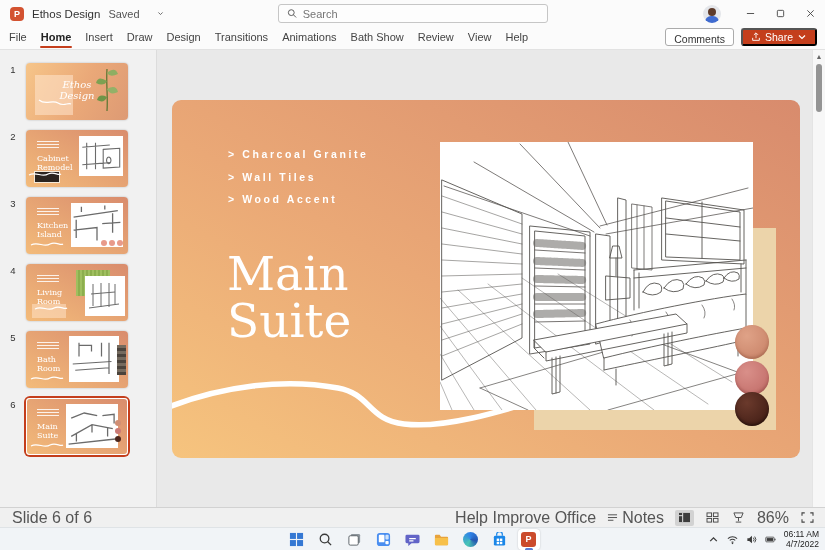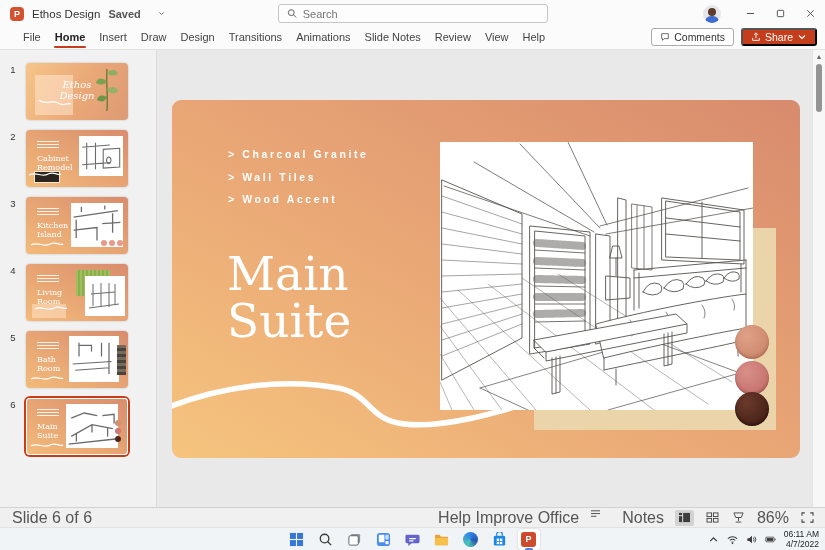--- a/index.html
+++ b/index.html
@@ -6,42 +6,42 @@
   html,body { width:825px; height:550px; overflow:hidden;
     font-family:"Liberation Sans", sans-serif; background:#e9e9e9; }
   .app { width:825px; height:550px; display:flex; flex-direction:column; position:relative; }
 
   
   .titlebar { height:27px; background:#fbfbfb; display:flex; align-items:center; position:relative; flex:0 0 auto; }
   .tb-left { display:flex; align-items:center; gap:8px; padding-left:10px; }
   .ppt-logo { width:14px; height:14px; border-radius:4px; background:#d35230; color:#fff; font-size:9px; font-weight:bold;
     display:flex; align-items:center; justify-content:center; }
   .doc-title { font-size:11.5px; color:#333; }
-  .saved { font-size:11px; color:#555; display:flex; align-items:center; gap:17px; cursor:default;font-weight:bold; }
+  .saved { font-size:11px; color:#555; display:flex; align-items:center; gap:17px; cursor:default; }
   .chev { width:7px; height:7px; }
   .searchbox { position:absolute; left:50%; top:4px; transform:translateX(-50%); width:270px; height:19px;
     background:#fdfdfd; border:1px solid #c6c6c6; border-radius:3px; display:flex; align-items:center; gap:6px; padding:0 8px; }
   .searchbox input { border:none; outline:none; background:transparent; font-size:11px; color:#444; width:100%;
     font-family:"Liberation Sans", sans-serif; }
   .tb-right { position:absolute; right:0; top:0; height:27px; display:flex; align-items:center; }
   .avatar { width:18px; height:18px; border-radius:50%; overflow:hidden; margin-right:14px; background:#e4e6ea; position:relative; }
   .avatar .head { position:absolute; left:5px; top:3px; width:8px; height:8px; border-radius:50%; background:#5d3a2a; }
   .avatar .body { position:absolute; left:2px; top:11px; width:14px; height:9px; border-radius:6px 6px 0 0; background:#3f6bd0; }
   .winbtn { width:30px; height:27px; display:flex; align-items:center; justify-content:center; color:#444; font-size:10px; }
   .winbtn svg { width:9px; height:9px; }
 
   
-  .menubar { height:23px; background:#fbfbfb; display:flex; align-items:center; padding-left:16px; position:relative;
+  .menubar { height:23px; background:#fbfbfb; display:flex; align-items:center; padding-left:2px; position:relative;
     border-bottom:1px solid #e2e2e2; flex:0 0 auto; }
   .mtab { font-size:11px; color:#444; padding:3px 7px 5px 7px; position:relative; cursor:default; white-space:nowrap; }
   .mtab.active { color:#222; font-weight:bold; }
   .mtab.active::after { content:""; position:absolute; left:6px; right:6px; bottom:0; height:2.5px; border-radius:2px; background:#c43e1c; }
   .mb-right { position:absolute; right:8px; top:1px; display:flex; gap:7px; align-items:center; }
   .btn-comments { height:18px; display:flex; align-items:center; gap:4px; border:1px solid #ababab; border-radius:3px;
-    background:#fff; padding:0 8px; font-size:10.5px; color:#333; }
+    background:#fff; padding:0 8px; font-size:10.5px; color:#333;flex-direction:column; }
   .btn-share { height:18px; display:flex; align-items:center; gap:4px; border-radius:3px; background:#c43e1c;
     padding:0 8px; font-size:10.5px; color:#fff; }
   .btn-share svg, .btn-comments svg { width:10px; height:10px; }
 
   
   .content { flex:1 1 auto; display:flex; min-height:0; }
   .thumbs { width:157px; background:#f1f1f1; border-right:1px solid #dcdcdc; padding-top:13px; }
   .thumb-row { display:flex; margin-bottom:10px; }
   .thumb-num { width:26px; text-align:center; font-size:9.5px; color:#333; padding-top:1px; }
   .thumb { width:102px; height:57px; border-radius:4px; position:relative; overflow:hidden;
@@ -84,21 +84,21 @@
   
   .vscroll { position:absolute; right:0; top:0; bottom:0; width:13px; background:#f7f7f7; border-left:1px solid #e4e4e4; }
   .vs-up { position:absolute; top:3px; left:0; right:0; text-align:center; font-size:7px; color:#666; }
   .vs-thumb { position:absolute; top:14px; left:3px; width:6px; height:48px; border-radius:3px; background:#949494; }
 
   
   .statusbar { height:20px; background:#f0f0f0; border-top:1px solid #d2d2d2; display:flex; align-items:center;
     font-size:16px; color:#555; flex:0 0 auto; }
   .sb-left { padding-left:12px; }
   .sb-right { margin-left:auto; display:flex; align-items:center; gap:11px; padding-right:10px; }
-  .sb-item { display:flex; gap:21px; }
+  .sb-item { display:flex; align-items:center; gap:4px; }
   .sb-ic { width:15px; height:13px; display:flex; align-items:center; justify-content:center; }
   .sb-ic svg { width:13px; height:11px; }
   .sb-ic.sel { background:#d2d2d2; border-radius:2px; width:19px; height:16px; }
 
   
   .taskbar { height:23px; background:#f1f4f7; border-top:1px solid #dfe3e6; position:relative; flex:0 0 auto; }
   .tk-center { position:absolute; left:0; right:0; top:0; bottom:0; display:flex; align-items:center; justify-content:center; gap:7px; }
   .tk-ic { width:22px; height:21px; display:flex; align-items:center; justify-content:center; position:relative; border-radius:4px; }
   .tk-ic svg, .tk-ic .g { width:15px; height:15px; }
   .tk-ic.active { background:#fff; box-shadow:0 0 2px rgba(0,0,0,.2); }
@@ -158,21 +158,21 @@
   </div>
 
   <div class="menubar">
     <span class="mtab">File</span>
     <span class="mtab active">Home</span>
     <span class="mtab">Insert</span>
     <span class="mtab">Draw</span>
     <span class="mtab">Design</span>
     <span class="mtab">Transitions</span>
     <span class="mtab">Animations</span>
-    <span class="mtab">Slide Notes</span>
+    <span class="mtab">Bath Show</span>
     <span class="mtab">Review</span>
     <span class="mtab">View</span>
     <span class="mtab">Help</span>
     <div class="mb-right">
       <button class="btn-comments">
         <svg viewBox="0 0 12 12">
             <path d="M2,2 h8 v6 h-5 l-2,2 v-2 h-1 z" stroke="#555" fill="none" stroke-width="1"></path>
           </svg>
         <span>Comments</span>
       </button>

